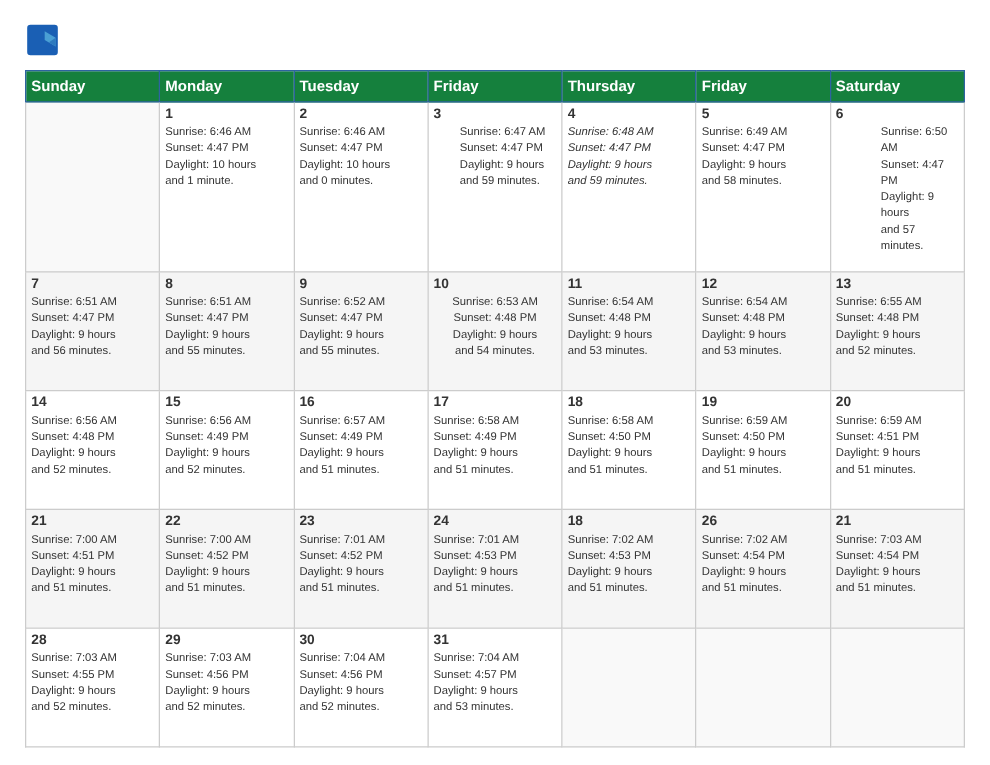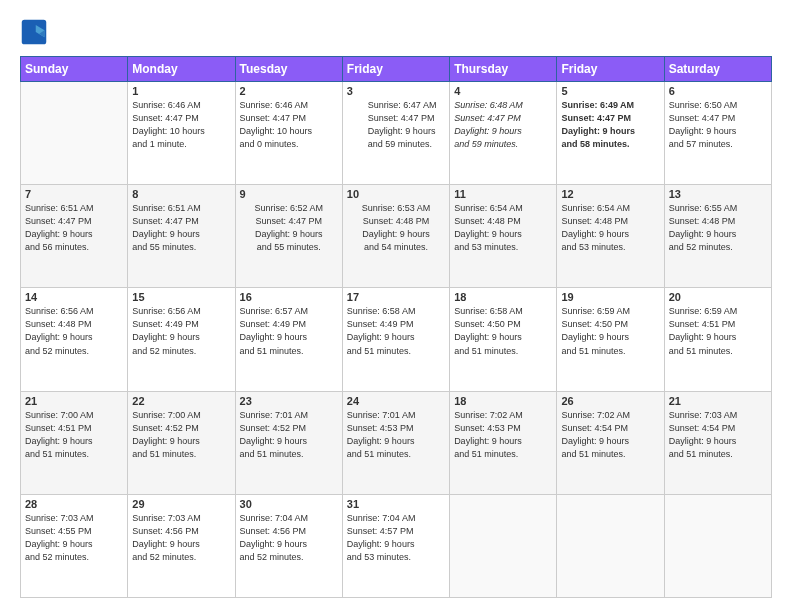--- a/index.html
+++ b/index.html
@@ -53,21 +53,21 @@
       color: #555;
     }
     .calendar {
       flex: 1;
       border: 1px solid #bbb;
       border-collapse: collapse;
       width: 100%;
       table-layout: fixed;
     }
     .calendar th {
-      background: #8b5cf6;
+      background: #15803d;
       color: #fff;
       font-size: 12px;
       font-weight: bold;
       padding: 5px 4px;
       text-align: left;
       border: 1px solid #2e63a0;
     }
     .calendar td {
       border: 1px solid #ccc;
       vertical-align: top;
@@ -149,28 +149,28 @@
           </td>
           <td>
             <span class="day-number">4</span>
             <div class="day-info" style="white-space: pre-line; font-style: italic;">Sunrise: 6:48 AM
 Sunset: 4:47 PM
 Daylight: 9 hours
 and 59 minutes.</div>
           </td>
           <td>
             <span class="day-number">5</span>
-            <div class="day-info" style="white-space: pre-line; font-weight: bold;">Sunrise: 6:49 AM
+            <div class="day-info" style="white-space: pre-line;">Sunrise: 6:49 AM
 Sunset: 4:47 PM
 Daylight: 9 hours
 and 58 minutes.</div>
           </td>
           <td>
             <span class="day-number">6</span>
-            <div class="day-info" style="white-space: pre-line;">Sunrise: 6:50 AM
+            <div class="day-info" style="white-space: pre-line; margin-left: 36px;">Sunrise: 6:50 AM
 Sunset: 4:47 PM
 Daylight: 9 hours
 and 57 minutes.</div>
           </td>
         </tr>
         <tr class="row-shade">
           <td>
             <span class="day-number">7</span>
             <div class="day-info" style="white-space: pre-line;">Sunrise: 6:51 AM
 Sunset: 4:47 PM
@@ -179,21 +179,21 @@
           </td>
           <td>
             <span class="day-number">8</span>
             <div class="day-info" style="white-space: pre-line;">Sunrise: 6:51 AM
 Sunset: 4:47 PM
 Daylight: 9 hours
 and 55 minutes.</div>
           </td>
           <td>
             <span class="day-number">9</span>
-            <div class="day-info" style="white-space: pre-line; text-align: center;">Sunrise: 6:52 AM
+            <div class="day-info" style="white-space: pre-line;">Sunrise: 6:52 AM
 Sunset: 4:47 PM
 Daylight: 9 hours
 and 55 minutes.</div>
           </td>
           <td>
             <span class="day-number">10</span>
             <div class="day-info" style="white-space: pre-line; text-align: center;">Sunrise: 6:53 AM
 Sunset: 4:48 PM
 Daylight: 9 hours
 and 54 minutes.</div>

